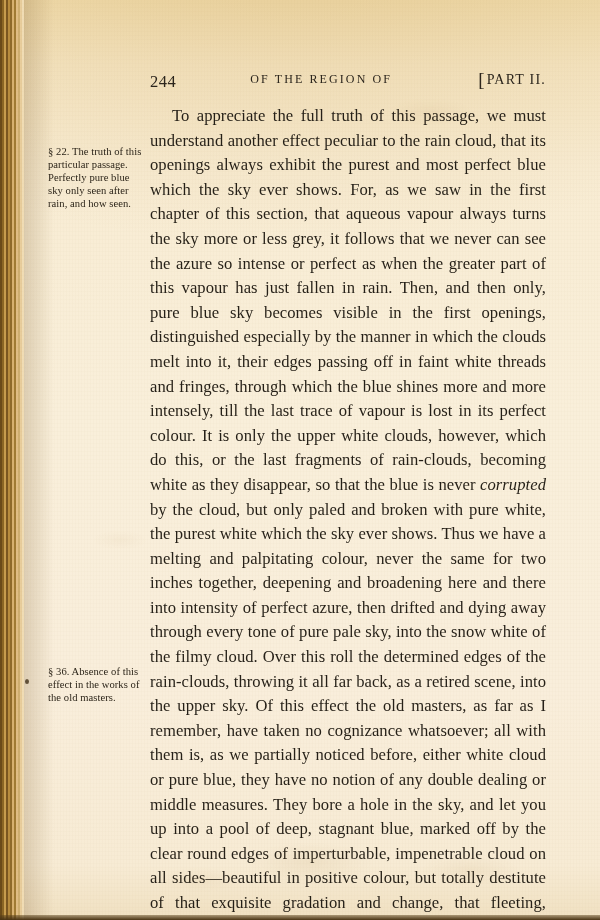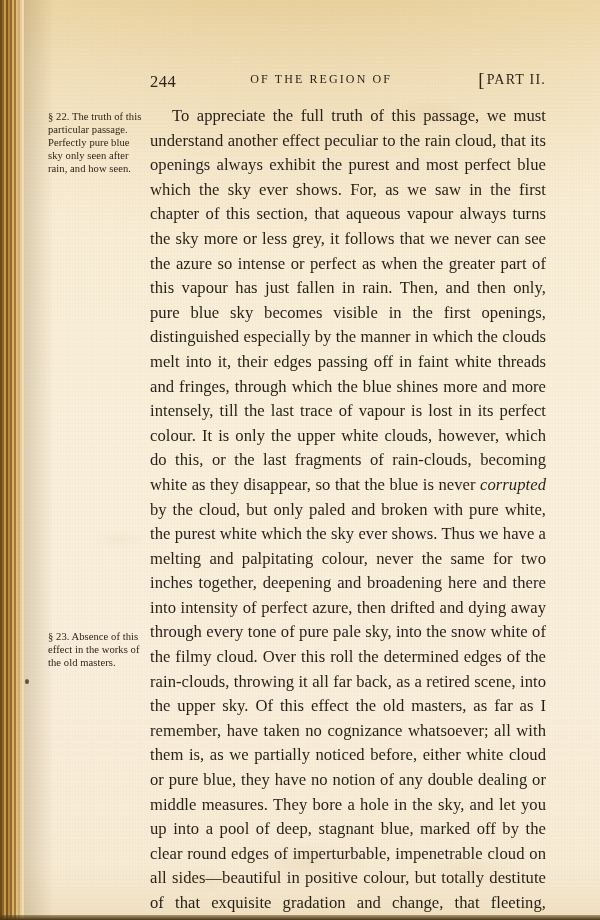--- a/index.html
+++ b/index.html
@@ -162,20 +162,21 @@
   
   .sidenote {
     position: absolute;
     left: 48px;
     width: 96px;
     font-size: 10.6px;
     line-height: 13.1px;
     letter-spacing: 0.05px;
     text-align: left;
     color: #2b2419;
+    margin-top: 35px;
   }
   #sidenote-22 { top: 110px; }
   #sidenote-23 { top: 630px; }
 
   
   #body {
     position: absolute;
     left: 150px;
     top: 104px;
     width: 396px;
@@ -206,21 +207,21 @@
   <div id="binding-shadow"></div>
 
   <div id="running-head">
     <span class="folio">244</span>
     <span class="head-title">OF THE REGION OF</span>
     <span class="head-part"><span class="bracket">[</span><span>PART II.</span></span>
   </div>
 
   <div class="sidenote" id="sidenote-22">§ 22. The truth of this particular passage. Perfectly pure blue sky only seen after rain, and how seen.</div>
 
-  <div class="sidenote" id="sidenote-23">§ 23. Absence of this effect in the works of the old masters.</div>
+  <div class="sidenote" id="sidenote-23">§ 36. Absence of this effect in the works of the old masters.</div>
 
   <div id="body">
     <p><span class="lead-indent"></span><span>To appreciate the full truth of this passage, we must understand another effect peculiar to the rain cloud, that its openings always exhibit the purest and most perfect blue which the sky ever shows.  For, as we saw in the first chapter of this section, that aqueous vapour always turns the sky more or less grey, it follows that we never can see the azure so intense or perfect as when the greater part of this vapour has just fallen in rain. Then, and then only, pure blue sky becomes visible in the first openings, distinguished especially by the manner in which the clouds melt into it, their edges passing off in faint white threads and fringes, through which the blue shines more and more intensely, till the last trace of vapour is lost in its perfect colour.  It is only the upper white clouds, however, which do this, or the last fragments of rain-clouds, becoming white as they disappear, so that the blue is never </span><i>corrupted</i><span> by the cloud, but only paled and broken with pure white, the purest white which the sky ever shows.  Thus we have a melting and palpitating colour, never the same for two inches together, deepening and broadening here and there into intensity of perfect azure, then drifted and dying away through every tone of pure pale sky, into the snow white of the filmy cloud.  Over this roll the determined edges of the rain-clouds, throwing it all far back, as a retired scene, into the upper sky.  Of this effect the old masters, as far as I remember, have taken no cognizance whatsoever; all with them is, as we partially noticed before, either white cloud or pure blue, they have no notion of any double dealing or middle measures.  They bore a hole in the sky, and let you up into a pool of deep, stagnant blue, marked off by the clear round edges of imperturbable, impenetrable cloud on all sides—beautiful in positive colour, but totally destitute of that exquisite gradation and change, that fleeting, panting, hesitating effort, with which the first</span></p>
   </div>
 
   <div id="margin-speck"></div>
 
   <div id="grain"></div>
   <div id="foxing"></div>
   <div id="bottom-edge"></div>

